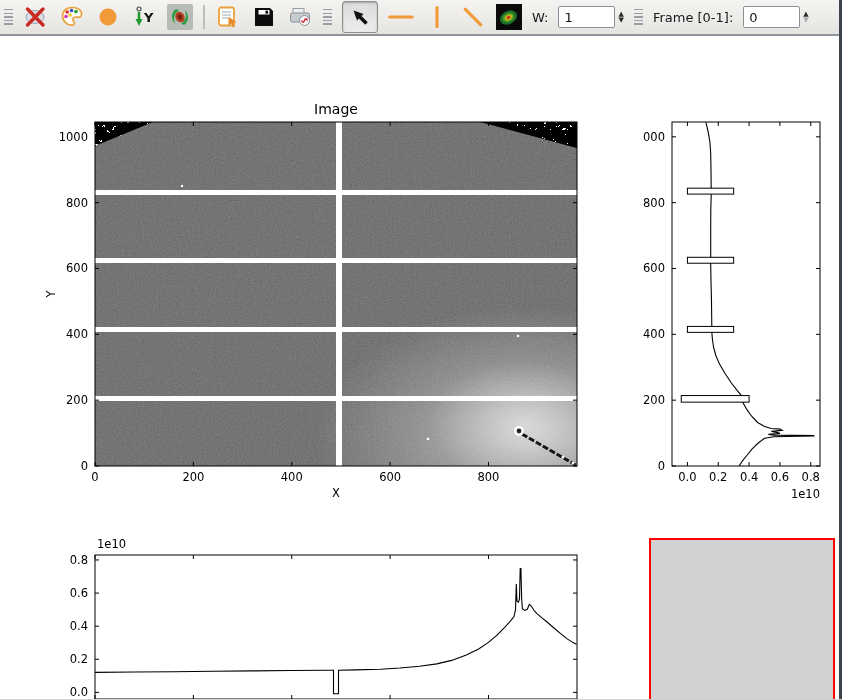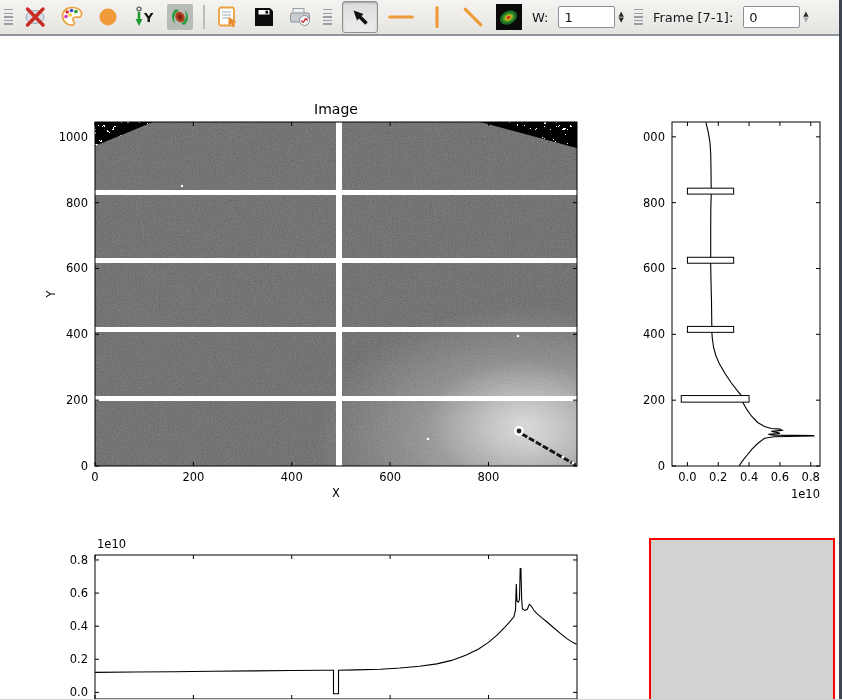--- a/index.html
+++ b/index.html
@@ -153,21 +153,21 @@
     <div class="spinbox">
       <input type="text" value="1" style="">
       <div class="spin">
         <span>▲</span>
         <span>▼</span>
       </div>
     </div>
 
     <div class="grip"></div>
 
-    <span class="tlabel">Frame [7-1]:</span>
+    <span class="tlabel">Frame [0-1]:</span>
     <div class="spinbox">
       <input type="text" value="0" style="">
       <div class="spin">
         <span>▲</span>
         <span class="dim">▼</span>
       </div>
     </div>
   </div>
 
   <div class="canvas">

